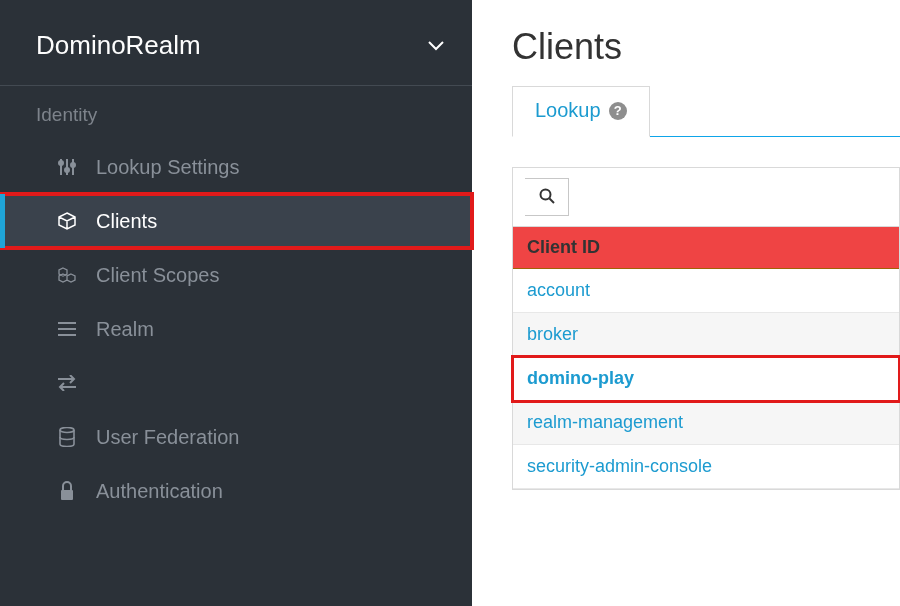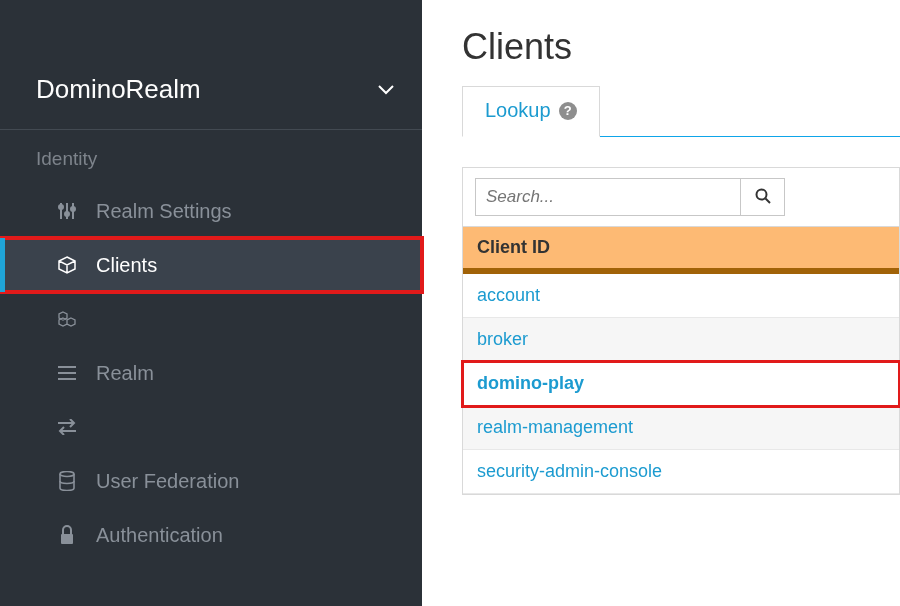--- a/index.html
+++ b/index.html
@@ -5,27 +5,26 @@
     * { box-sizing: border-box; margin: 0; padding: 0; }
     body {
       font-family: -apple-system, BlinkMacSystemFont, "Segoe UI", Helvetica, Arial, sans-serif;
       background: #fff;
       width: 900px;
       height: 606px;
       overflow: hidden;
       display: flex;
     }
     .sidebar {
-      width: 422px;
+      width: 472px;
       background: #2b3138;
       color: #fff;
       display: flex;
       flex-direction: column;
       padding-top: 10px;
-      justify-content: center;
     }
     .realm-selector {
       display: flex;
       align-items: center;
       justify-content: space-between;
       padding: 20px 28px 24px 36px;
       font-size: 26px;
       font-weight: 300;
       color: #fdfdfd;
       border-bottom: 1px solid #434a52;
@@ -133,22 +132,22 @@
       height: 38px;
       border: 1px solid #c7c7c7;
       border-left: none;
       background: #fff;
       cursor: pointer;
       display: flex;
       align-items: center;
       justify-content: center;
     }
     .thead {
-      background: #fdba74;
-      border-bottom: 6px solid #a16207;
+      background: #ef4444;
+      border-bottom: 1px solid #a16207;
       padding: 10px 14px;
       font-size: 18px;
       font-weight: 600;
       color: #333;
     }
     .trow {
       padding: 11px 14px;
       font-size: 18px;
       border-bottom: 1px solid #e8e8e8;
     }
@@ -178,36 +177,37 @@
       <span class="icon">
         <svg width="18" height="20" viewBox="0 0 18 20" fill="none" stroke="#899099" stroke-width="2">
             <line x1="3" y1="2" x2="3" y2="18"></line>
             <line x1="9" y1="2" x2="9" y2="18"></line>
             <line x1="15" y1="2" x2="15" y2="18"></line>
             <circle cx="3" cy="6" r="2" fill="#899099"></circle>
             <circle cx="9" cy="13" r="2" fill="#899099"></circle>
             <circle cx="15" cy="8" r="2" fill="#899099"></circle>
           </svg>
       </span>
-      <span>Realm Settings</span>
+      <span>Lookup Settings</span>
     </li>
     <li class="nav-item active highlighted-red">
       <span class="icon">
         <svg width="20" height="20" viewBox="0 0 20 20">
             <path d="M10 2 L18 6 L18 14 L10 18 L2 14 L2 6 Z M2 6 L10 10 L18 6 M10 10 L10 18" fill="none" stroke="#fff" stroke-width="1.5"></path>
           </svg>
       </span>
       <span>Clients</span>
     </li>
     <li class="nav-item">
       <span class="icon">
         <svg width="22" height="20" viewBox="0 0 22 20">
             <path d="M7 3 L11 5 L11 9 L7 11 L3 9 L3 5 Z M15 9 L19 11 L19 15 L15 17 L11 15 L11 11 Z M7 9 L11 11 L11 15 L7 17 L3 15 L3 11 Z" fill="none" stroke="#899099" stroke-width="1.3"></path>
           </svg>
       </span>
+      <span>Client Scopes</span>
     </li>
     <li class="nav-item">
       <span class="icon">
         <svg width="20" height="16" viewBox="0 0 20 16" stroke="#899099" stroke-width="2">
             <line x1="1" y1="2" x2="19" y2="2"></line>
             <line x1="1" y1="8" x2="19" y2="8"></line>
             <line x1="1" y1="14" x2="19" y2="14"></line>
           </svg>
       </span>
       <span>Realm</span>
@@ -248,21 +248,20 @@
   <div class="tabs">
     <div class="tab">
       <span>Lookup</span>
       <span class="help-icon">?</span>
     </div>
   </div>
 
   <div class="table-wrap">
     <div class="toolbar">
       <div class="search-group">
-        <input class="search-input" type="text" placeholder="Search..." style="">
         <button class="search-btn">
           <span>
             <svg width="16" height="16" viewBox="0 0 16 16" fill="none" stroke="#333" stroke-width="2">
                 <circle cx="6.5" cy="6.5" r="5"></circle>
                 <line x1="10.5" y1="10.5" x2="15" y2="15"></line>
               </svg>
           </span>
         </button>
       </div>
     </div>

